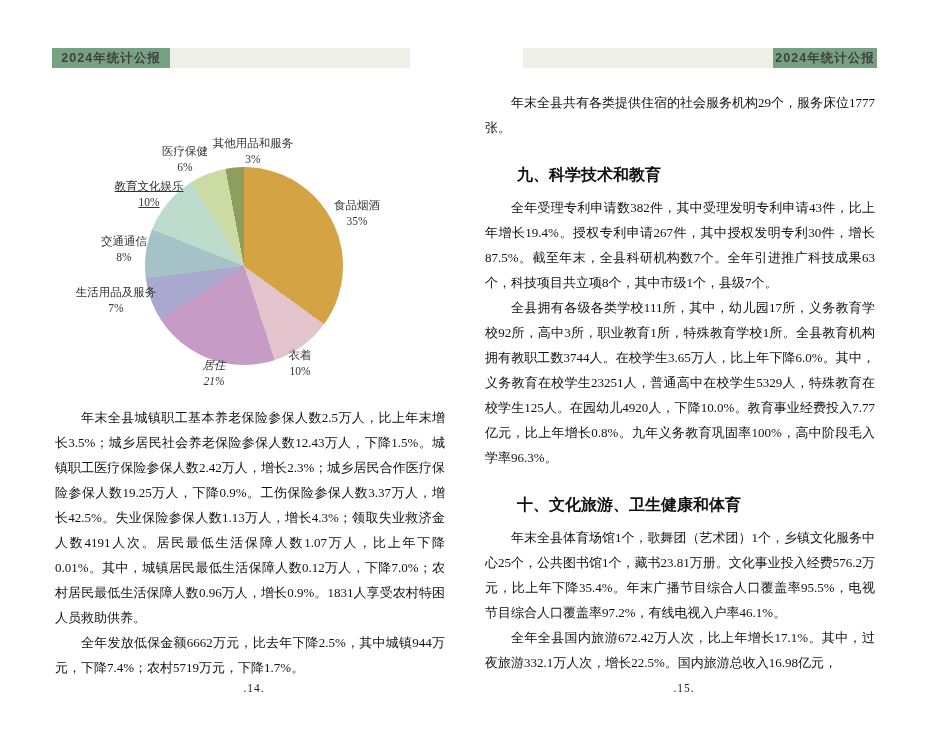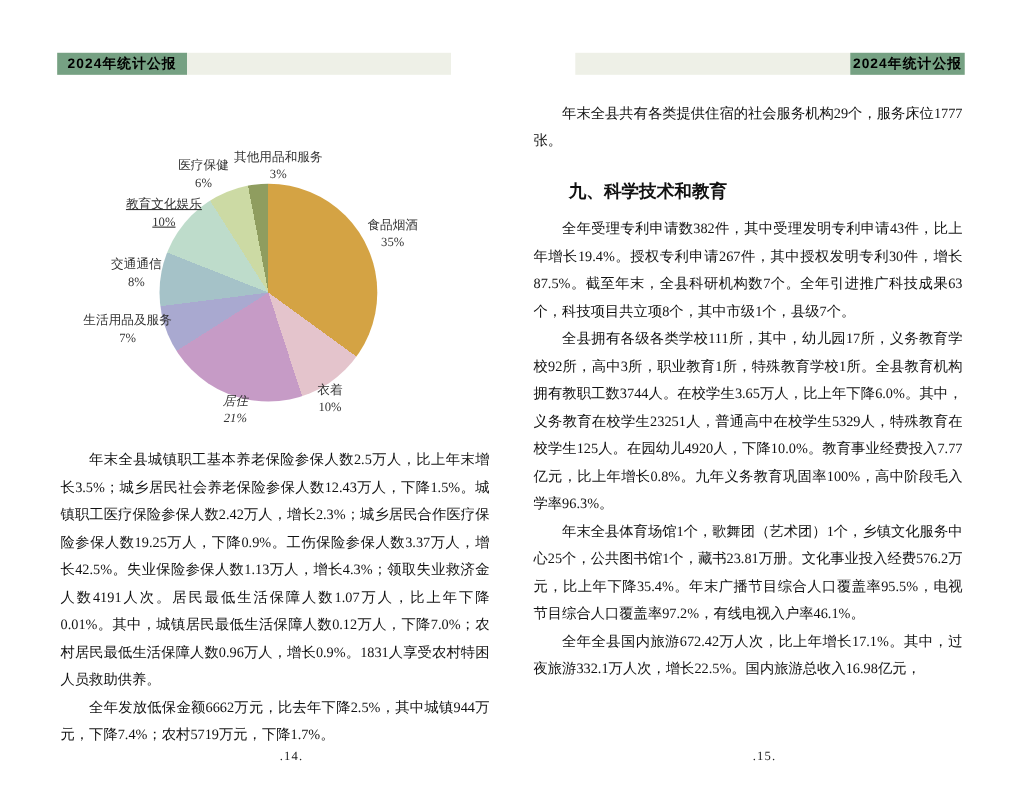--- a/index.html
+++ b/index.html
@@ -10,21 +10,21 @@
   }
   .page{position:absolute;top:0;width:420px;height:738px;background:#ffffff;}
   #left-page{left:40px;}
   #right-page{left:470px;}
 
   .header-bar{position:absolute;top:48px;height:20px;background:#eef0e7;}
   #left-page .header-bar{left:12px;width:358px;}
   #right-page .header-bar{left:53px;width:354px;}
   .header-tab{
     position:absolute;top:0;height:20px;width:118px;background:#76a183;
-    color:#000000;font-family:"Liberation Sans","DejaVu Sans",sans-serif;
+    color:#404040;font-family:"Liberation Sans","DejaVu Sans",sans-serif;
     font-weight:bold;font-size:12.5px;line-height:20px;text-align:center;
     letter-spacing:1px;
   }
   #left-page .header-tab{left:0;}
   #right-page .header-tab{right:0;width:104px;}
 
   .chart-title{
     position:absolute;top:110px;left:0;width:420px;text-align:center;
     font-size:13.5px;font-weight:500;color:#000;letter-spacing:0.5px;
   }
@@ -42,21 +42,21 @@
     font-size:13px;line-height:25px;text-align:justify;
   }
   #left-page .text-block{top:405px;}
   #right-page .text-block{top:90px;}
   .para{margin:0;text-indent:2em;}
   .section-heading{
     margin:0;text-indent:2em;font-weight:bold;font-size:16px;
     padding-top:22px;padding-bottom:8px;line-height:25px;
   }
   .page-number{
-    position:absolute;bottom:44px;left:15px;width:420px;text-align:center;
+    position:absolute;bottom:44px;left:4px;width:420px;text-align:center;
     font-size:11.5px;color:#222;letter-spacing:1px;
   }
 </style>
 </head>
 <body>
 
 <div class="page" id="left-page">
   <div class="header-bar">
     <div class="header-tab">2024年统计公报</div>
   </div>
@@ -109,18 +109,19 @@
 <div class="page" id="right-page">
   <div class="header-bar">
     <div class="header-tab">2024年统计公报</div>
   </div>
 
   <div class="text-block">
     <p class="para">年末全县共有各类提供住宿的社会服务机构29个，服务床位1777张。</p>
     <p class="section-heading">九、科学技术和教育</p>
     <p class="para">全年受理专利申请数382件，其中受理发明专利申请43件，比上年增长19.4%。授权专利申请267件，其中授权发明专利30件，增长87.5%。截至年末，全县科研机构数7个。全年引进推广科技成果63个，科技项目共立项8个，其中市级1个，县级7个。</p>
     <p class="para">全县拥有各级各类学校111所，其中，幼儿园17所，义务教育学校92所，高中3所，职业教育1所，特殊教育学校1所。全县教育机构拥有教职工数3744人。在校学生3.65万人，比上年下降6.0%。其中，义务教育在校学生23251人，普通高中在校学生5329人，特殊教育在校学生125人。在园幼儿4920人，下降10.0%。教育事业经费投入7.77亿元，比上年增长0.8%。九年义务教育巩固率100%，高中阶段毛入学率96.3%。</p>
+    <p class="section-heading">十、文化旅游、卫生健康和体育</p>
     <p class="para">年末全县体育场馆1个，歌舞团（艺术团）1个，乡镇文化服务中心25个，公共图书馆1个，藏书23.81万册。文化事业投入经费576.2万元，比上年下降35.4%。年末广播节目综合人口覆盖率95.5%，电视节目综合人口覆盖率97.2%，有线电视入户率46.1%。</p>
     <p class="para">全年全县国内旅游672.42万人次，比上年增长17.1%。其中，过夜旅游332.1万人次，增长22.5%。国内旅游总收入16.98亿元，</p>
   </div>
 
   <div class="page-number">.15.</div>
 </div>
 
 </body></html>

